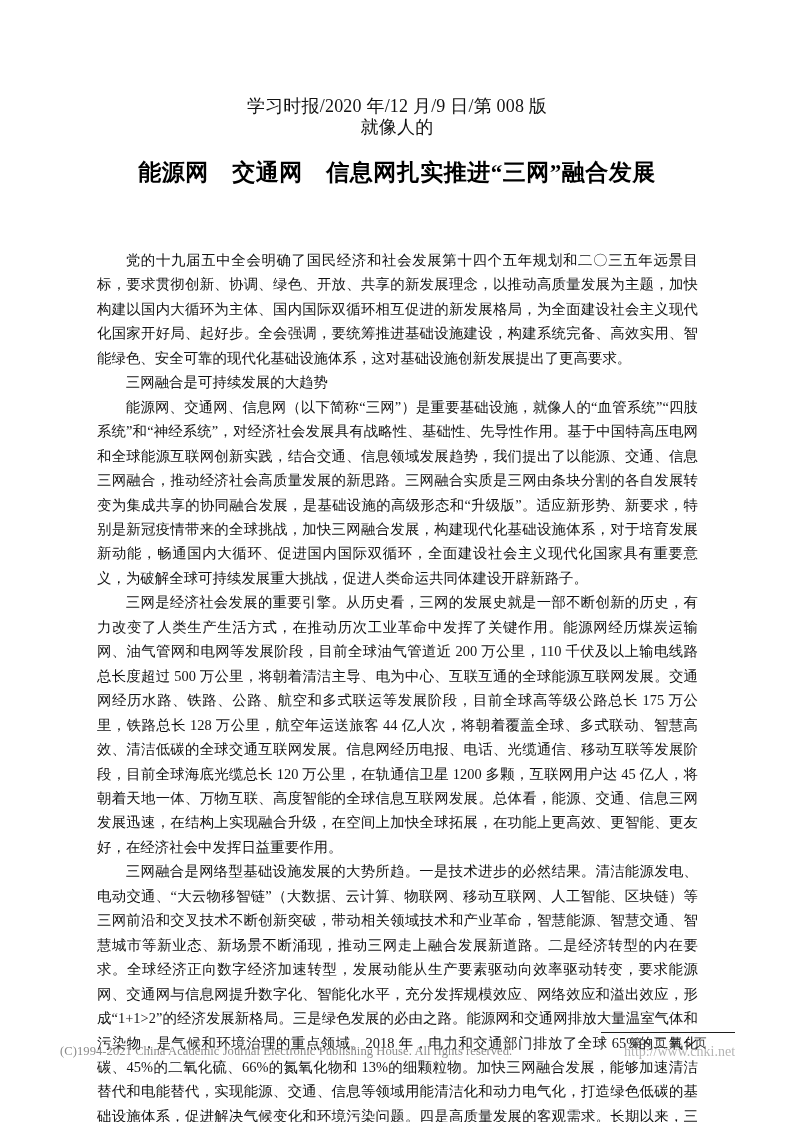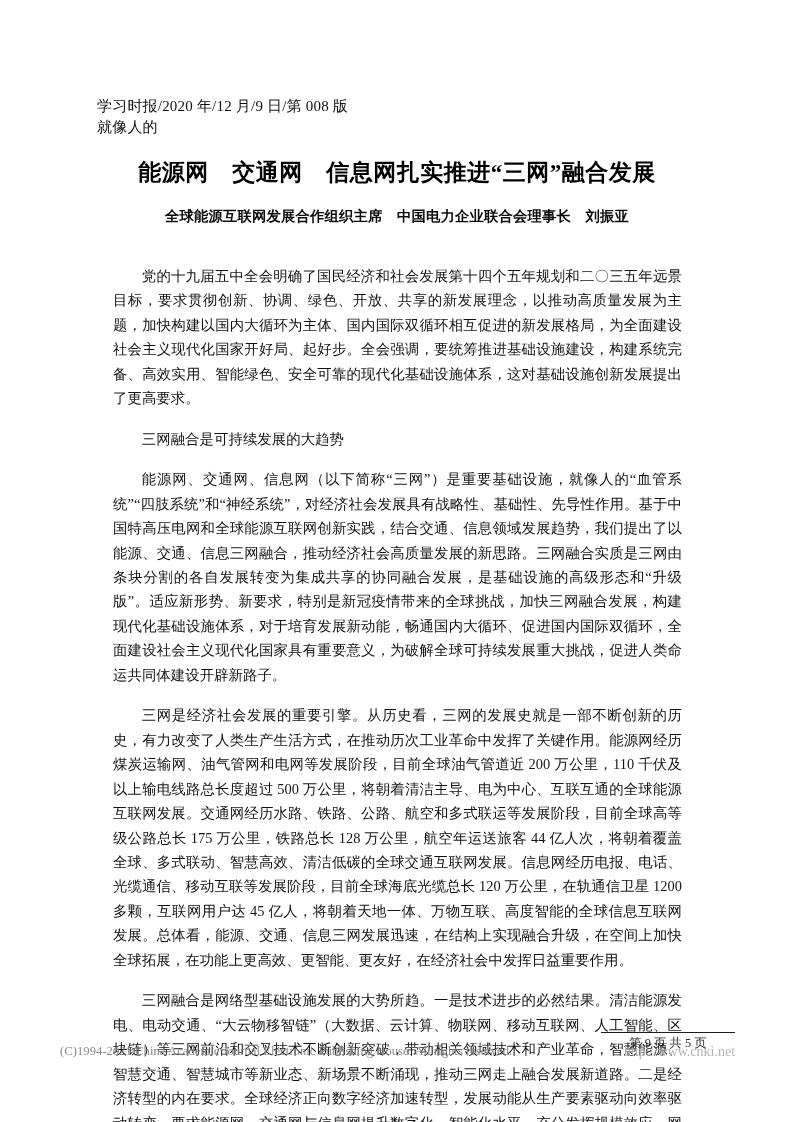--- a/index.html
+++ b/index.html
@@ -22,24 +22,25 @@
     height: 1122px;
     background: #fff;
   }
 
   
   .masthead {
     position: absolute;
     left: 97px;
     top: 96px;
     width: 600px;
-    font-size: 15px;
+    font-size: 18px;
     line-height: 20.5px;
     letter-spacing: 0.2px;
     color: #111;
+    text-align: center;
   }
   .masthead div { white-space: nowrap; }
 
   
   .headline {
     position: absolute;
     left: 97px;
     top: 156px;
     width: 600px;
     text-align: center;
@@ -71,21 +72,21 @@
     top: 248px;
     width: 601px;
     font-size: 14.4px;
     line-height: 24.45px;
     text-align: justify;
     text-justify: inter-ideograph;
     color: #121212;
     letter-spacing: 0.05px;
   }
   .body-text p {
-    margin: 16px;
+    margin: 0;
     text-indent: 2em;
     text-align: justify;
     text-justify: inter-ideograph;
   }
   .body-text p.last-line-full {
     text-align-last: justify;
   }
 
   
   .footer {
@@ -131,21 +132,20 @@
 
 <div class="page">
 
   <div class="masthead">
     <div>学习时报/2020 年/12 月/9 日/第 008 版</div>
     <div>就像人的</div>
   </div>
 
   <div class="headline">能源网　交通网　信息网扎实推进“三网”融合发展</div>
 
-  <div class="byline">全球能源互联网发展合作组织主席　中国电力企业联合会理事长　刘振亚</div>
 
   <div class="body-text">
     <p>党的十九届五中全会明确了国民经济和社会发展第十四个五年规划和二〇三五年远景目标，要求贯彻创新、协调、绿色、开放、共享的新发展理念，以推动高质量发展为主题，加快构建以国内大循环为主体、国内国际双循环相互促进的新发展格局，为全面建设社会主义现代化国家开好局、起好步。全会强调，要统筹推进基础设施建设，构建系统完备、高效实用、智能绿色、安全可靠的现代化基础设施体系，这对基础设施创新发展提出了更高要求。</p>
     <p>三网融合是可持续发展的大趋势</p>
     <p>能源网、交通网、信息网（以下简称“三网”）是重要基础设施，就像人的“血管系统”“四肢系统”和“神经系统”，对经济社会发展具有战略性、基础性、先导性作用。基于中国特高压电网和全球能源互联网创新实践，结合交通、信息领域发展趋势，我们提出了以能源、交通、信息三网融合，推动经济社会高质量发展的新思路。三网融合实质是三网由条块分割的各自发展转变为集成共享的协同融合发展，是基础设施的高级形态和“升级版”。适应新形势、新要求，特别是新冠疫情带来的全球挑战，加快三网融合发展，构建现代化基础设施体系，对于培育发展新动能，畅通国内大循环、促进国内国际双循环，全面建设社会主义现代化国家具有重要意义，为破解全球可持续发展重大挑战，促进人类命运共同体建设开辟新路子。</p>
     <p>三网是经济社会发展的重要引擎。从历史看，三网的发展史就是一部不断创新的历史，有力改变了人类生产生活方式，在推动历次工业革命中发挥了关键作用。能源网经历煤炭运输网、油气管网和电网等发展阶段，目前全球油气管道近 200 万公里，110 千伏及以上输电线路总长度超过 500 万公里，将朝着清洁主导、电为中心、互联互通的全球能源互联网发展。交通网经历水路、铁路、公路、航空和多式联运等发展阶段，目前全球高等级公路总长 175 万公里，铁路总长 128 万公里，航空年运送旅客 44 亿人次，将朝着覆盖全球、多式联动、智慧高效、清洁低碳的全球交通互联网发展。信息网经历电报、电话、光缆通信、移动互联等发展阶段，目前全球海底光缆总长 120 万公里，在轨通信卫星 1200 多颗，互联网用户达 45 亿人，将朝着天地一体、万物互联、高度智能的全球信息互联网发展。总体看，能源、交通、信息三网发展迅速，在结构上实现融合升级，在空间上加快全球拓展，在功能上更高效、更智能、更友好，在经济社会中发挥日益重要作用。</p>
     <p class="last-line-full">三网融合是网络型基础设施发展的大势所趋。一是技术进步的必然结果。清洁能源发电、电动交通、“大云物移智链”（大数据、云计算、物联网、移动互联网、人工智能、区块链）等三网前沿和交叉技术不断创新突破，带动相关领域技术和产业革命，智慧能源、智慧交通、智慧城市等新业态、新场景不断涌现，推动三网走上融合发展新道路。二是经济转型的内在要求。全球经济正向数字经济加速转型，发展动能从生产要素驱动向效率驱动转变，要求能源网、交通网与信息网提升数字化、智能化水平，充分发挥规模效应、网络效应和溢出效应，形成“1+1&gt;2”的经济发展新格局。三是绿色发展的必由之路。能源网和交通网排放大量温室气体和污染物，是气候和环境治理的重点领域。2018 年，电力和交通部门排放了全球 65%的二氧化碳、45%的二氧化硫、66%的氮氧化物和 13%的细颗粒物。加快三网融合发展，能够加速清洁替代和电能替代，实现能源、交通、信息等领域用能清洁化和动力电气化，打造绿色低碳的基础设施体系，促进解决气候变化和环境污染问题。四是高质量发展的客观需求。长期以来，三网各自发展、缺少统筹，带来资源浪费、重复建设、投入产出低等问题，难以满足人们对基础设施的高效化、优质化服务需求。</p>
   </div>
 
   <div class="footer">

